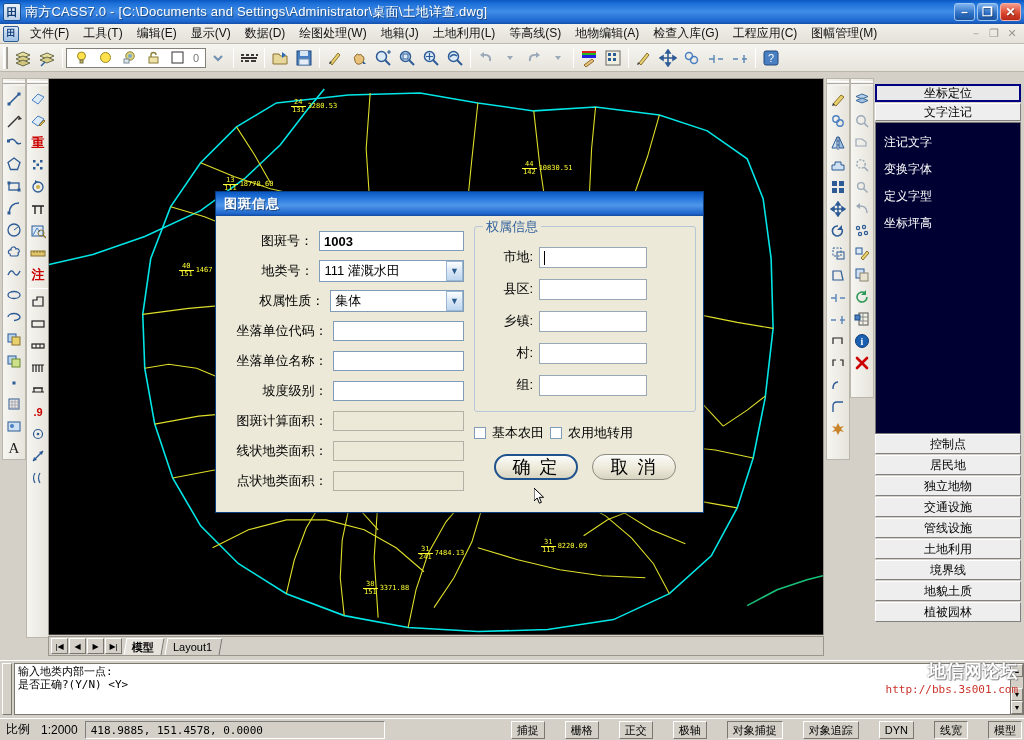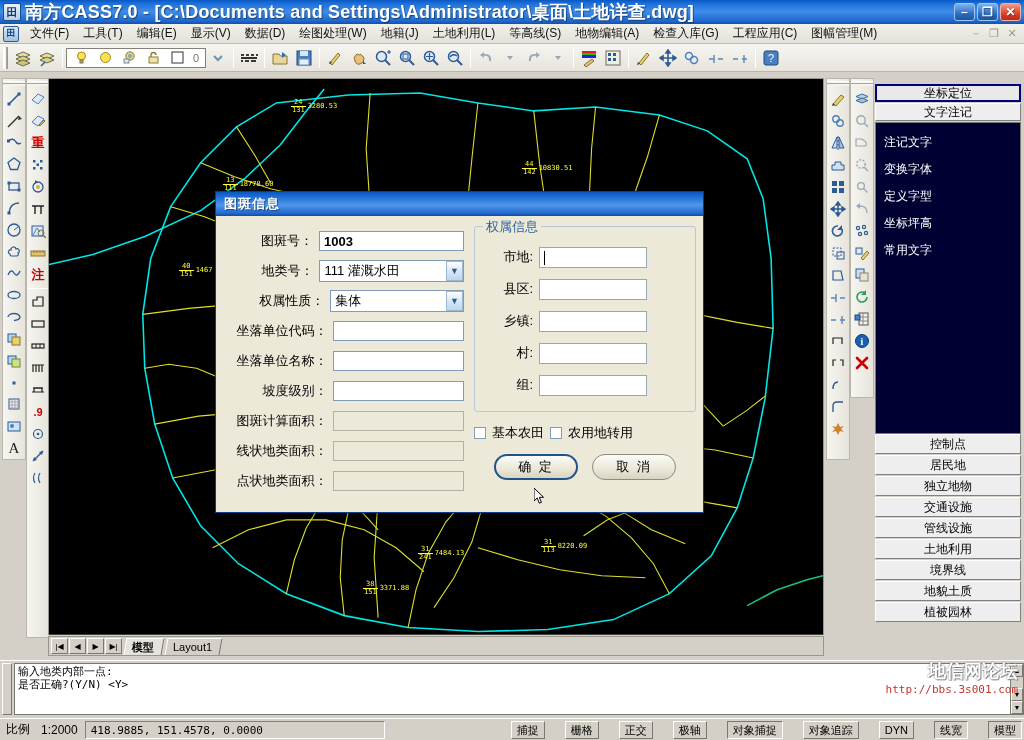--- a/index.html
+++ b/index.html
@@ -19,21 +19,21 @@
     display: flex; align-items: center; color: #fff;
   }
   #titlebar .tb-icon {
     width: 18px; height: 18px; margin: 0 4px 0 3px;
     background: linear-gradient(to bottom,#eaf2fb,#b9cfe8);
     border: 1px solid #1a4f8f; border-radius: 2px;
     display: flex; align-items: center; justify-content: center;
     font-size: 11px; color: #123c73; font-weight: bold;
   }
   #titlebar .tb-text {
-    font-weight: bold; font-size: 18px; letter-spacing: 0.2px;
+    font-weight: normal; font-size: 13px; letter-spacing: 0.2px;
     text-shadow: 1px 1px 1px rgba(0,0,0,.45);
     white-space: nowrap; overflow: hidden;
   }
   #titlebar .tb-btns { margin-left: auto; display: flex; gap: 2px; padding-right: 3px; }
   #titlebar .tb-btn {
     width: 21px; height: 18px;
     background: linear-gradient(to bottom,#7fb3ef,#2c6fc4 60%,#1c54a0);
     border: 1px solid #9fc6f0; border-radius: 3px;
     color: #fff; font-size: 12px; font-weight: bold;
     display: flex; align-items: center; justify-content: center;
@@ -219,21 +219,21 @@
   .g-lab { width:56px; text-align:right; padding-right:6px; font-size:13px; }
   .g-in { width:108px; height:21px; border:1px solid #9aa7b5; background:#fff; }
   .g-in.focus { position:relative; }
   .g-in.focus::after {
     content:''; position:absolute; left:4px; top:3px; width:1px; height:14px; background:#000;
   }
   .cks { display:flex; align-items:center; gap:6px; margin-top:12px; font-size:13px; }
   .ckbox { width:12px; height:12px; border:1px solid #7f9db9; background:#fff; }
   .btns { display:flex; gap:14px; margin-top:12px; justify-content:center; }
   .dbtn {
-    width:84px; height:26px; font-size:13px; letter-spacing:2px;
+    width:84px; height:26px; font-size:18px; letter-spacing:2px;
     background: linear-gradient(to bottom,#fbfbfa,#ece9d8 55%,#d8d4c2);
     border:1px solid #8d8a7e; border-radius:13px;
     display:flex; align-items:center; justify-content:center; color:#000;
   }
   .dbtn.default { border:2px solid #20538d; }
   #cursor-arrow { position:absolute; left:318px; top:272px; width:12px; height:18px; pointer-events:none; }
 </style>
 </head>
 <body>
 
@@ -942,21 +942,20 @@
   </div>
 
   <div id="rightpanel">
     <div class="rp-top-btn">坐标定位</div>
     <div class="rp-sub-btn">文字注记</div>
     <div id="rp-list">
         <div class="rp-item">注记文字</div>
         <div class="rp-item">变换字体</div>
         <div class="rp-item">定义字型</div>
         <div class="rp-item">坐标坪高</div>
-        <div class="rp-item">常用文字</div>
       </div>
     <div id="rp-bottom">
         <div class="rp-bot-btn">控制点</div>
         <div class="rp-bot-btn">居民地</div>
         <div class="rp-bot-btn">独立地物</div>
         <div class="rp-bot-btn">交通设施</div>
         <div class="rp-bot-btn">管线设施</div>
         <div class="rp-bot-btn">土地利用</div>
         <div class="rp-bot-btn">境界线</div>
         <div class="rp-bot-btn">地貌土质</div>

